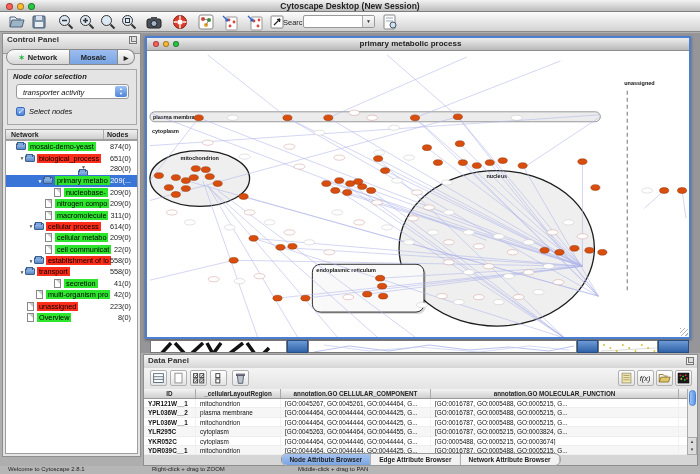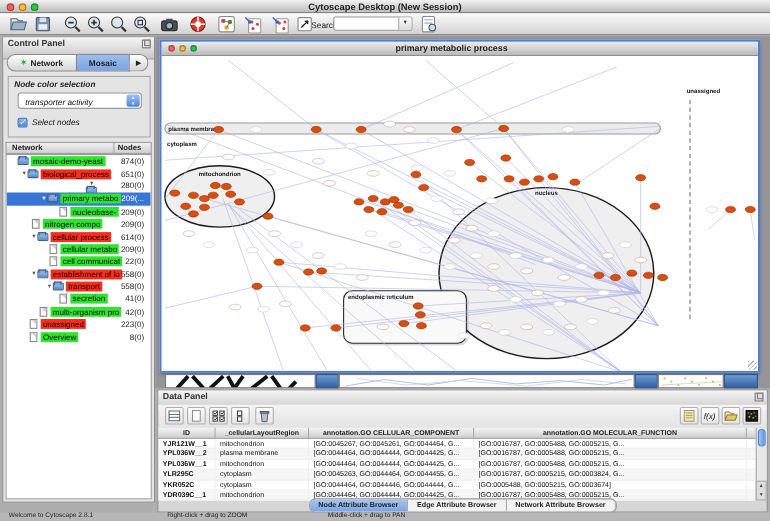--- a/index.html
+++ b/index.html
@@ -284,25 +284,31 @@
           <span class="tr-folder"></span>
           <span class="tr-label g">primary metabo</span>
           <span class="tr-count">209(...</span>
         </div>
         <div class="tree-row" style="padding-left: 40px;">
           <span class="tr-arrow"></span>
           <span class="tr-doc"></span>
           <span class="tr-label g">nucleobase-</span>
           <span class="tr-count">209(0)</span>
         </div>
-        <div class="tree-row" style="padding-left: 15px;">
+        <div class="tree-row" style="padding-left: 31px;">
           <span class="tr-arrow"></span>
           <span class="tr-doc"></span>
           <span class="tr-label g">nitrogen compo</span>
           <span class="tr-count">209(0)</span>
+        </div>
+        <div class="tree-row" style="padding-left: 31px;">
+          <span class="tr-arrow"></span>
+          <span class="tr-doc"></span>
+          <span class="tr-label g">macromolecule</span>
+          <span class="tr-count">311(0)</span>
         </div>
         <div class="tree-row" style="padding-left: 22px;">
           <span class="tr-arrow">▼</span>
           <span class="tr-folder"></span>
           <span class="tr-label r">cellular process</span>
           <span class="tr-count">614(0)</span>
         </div>
         <div class="tree-row" style="padding-left: 31px;">
           <span class="tr-arrow"></span>
           <span class="tr-doc"></span>
@@ -314,21 +320,21 @@
           <span class="tr-doc"></span>
           <span class="tr-label g">cell communicat</span>
           <span class="tr-count">22(0)</span>
         </div>
         <div class="tree-row" style="padding-left: 22px;">
           <span class="tr-arrow">▼</span>
           <span class="tr-folder"></span>
           <span class="tr-label r">establishment of lo</span>
           <span class="tr-count">558(0)</span>
         </div>
-        <div class="tree-row" style="padding-left: 36px;">
+        <div class="tree-row" style="padding-left: 13px;">
           <span class="tr-arrow">▼</span>
           <span class="tr-folder"></span>
           <span class="tr-label r">transport</span>
           <span class="tr-count">558(0)</span>
         </div>
         <div class="tree-row" style="padding-left: 40px;">
           <span class="tr-arrow"></span>
           <span class="tr-doc"></span>
           <span class="tr-label g">secretion</span>
           <span class="tr-count">41(0)</span>

